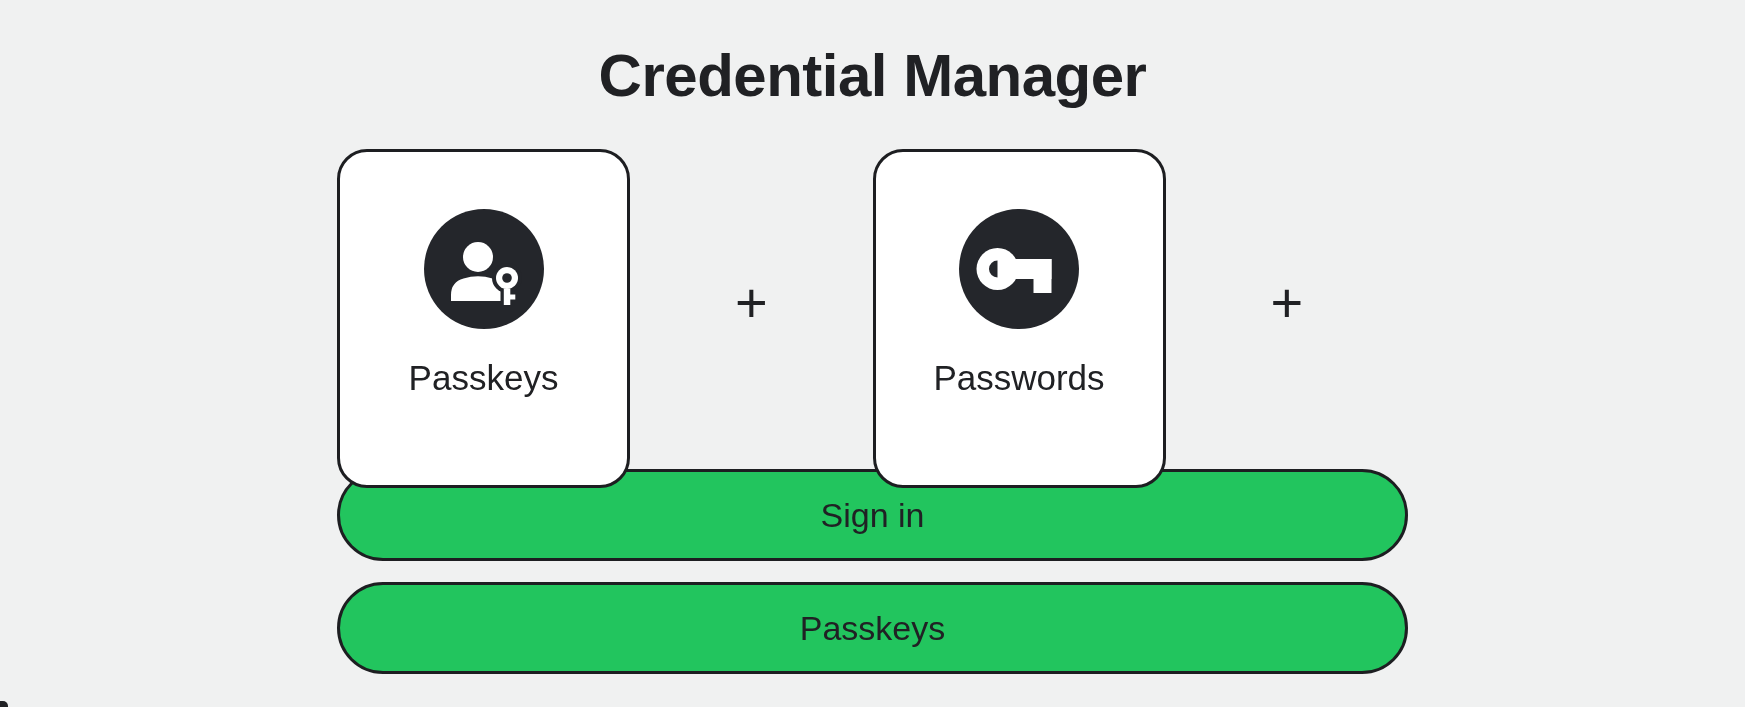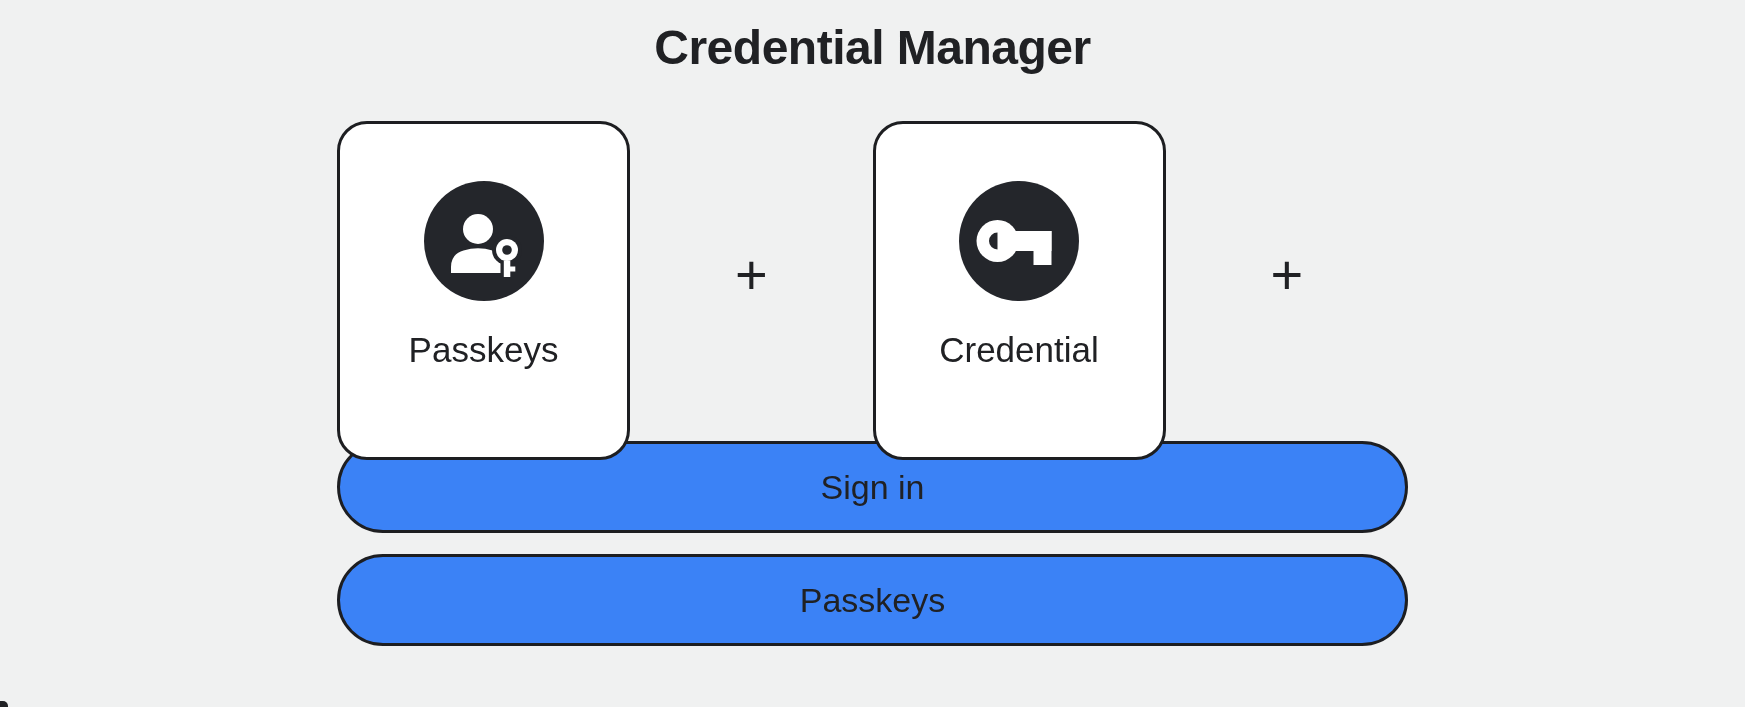--- a/index.html
+++ b/index.html
@@ -10,23 +10,23 @@
     font-family: "Liberation Sans", "DejaVu Sans", sans-serif;
     color: #202124;
     overflow: hidden;
     position: relative;
   }
   .content {
     width: 1071px;
     margin: 0 auto;
   }
   .page-title {
-    margin-top: 20px;
+    margin-top: 48px;
     text-align: center;
-    font-size: 48px;
+    font-size: 60px;
     font-weight: 700;
     line-height: 55px;
     letter-spacing: -0.5px;
     color: #202124;
   }
   .cards-row {
     margin-top: 46px;
     height: 287px;
     display: flex;
     align-items: stretch;
@@ -65,21 +65,21 @@
     line-height: 1;
     transform: translateY(10px);
     color: #202124;
   }
   .pill-button {
     display: flex;
     align-items: center;
     justify-content: center;
     width: 1071px;
     height: 92px;
-    background: #3b82f6;
+    background: #22c55e;
     border: 3.5px solid #1d1e21;
     border-radius: 46px;
     font-family: "Liberation Sans", "DejaVu Sans", sans-serif;
     font-size: 34px;
     color: #202124;
     cursor: pointer;
   }
   .signin-button { margin-top: 33px; }
   .restore-button { margin-top: 21px; }
   .corner-artifact {
@@ -132,21 +132,21 @@
           <circle cx="60" cy="60" r="60" fill="#24262b"></circle>
 
           <circle cx="38.5" cy="60" r="21" fill="#ffffff"></circle>
           <circle cx="38.5" cy="60" r="8.5" fill="#24262b"></circle>
 
           <rect x="38.5" y="50" width="54" height="20" fill="#ffffff"></rect>
 
           <rect x="74.5" y="50" width="18" height="34" fill="#ffffff"></rect>
         </svg>
       </div>
-      <div class="card-label">Credential</div>
+      <div class="card-label">Passwords</div>
     </div>
 
     <div class="plus-sep">
       <span class="plus-glyph">+</span>
     </div>
 
 
   </div>
 
   <button class="pill-button signin-button">Sign in</button>

